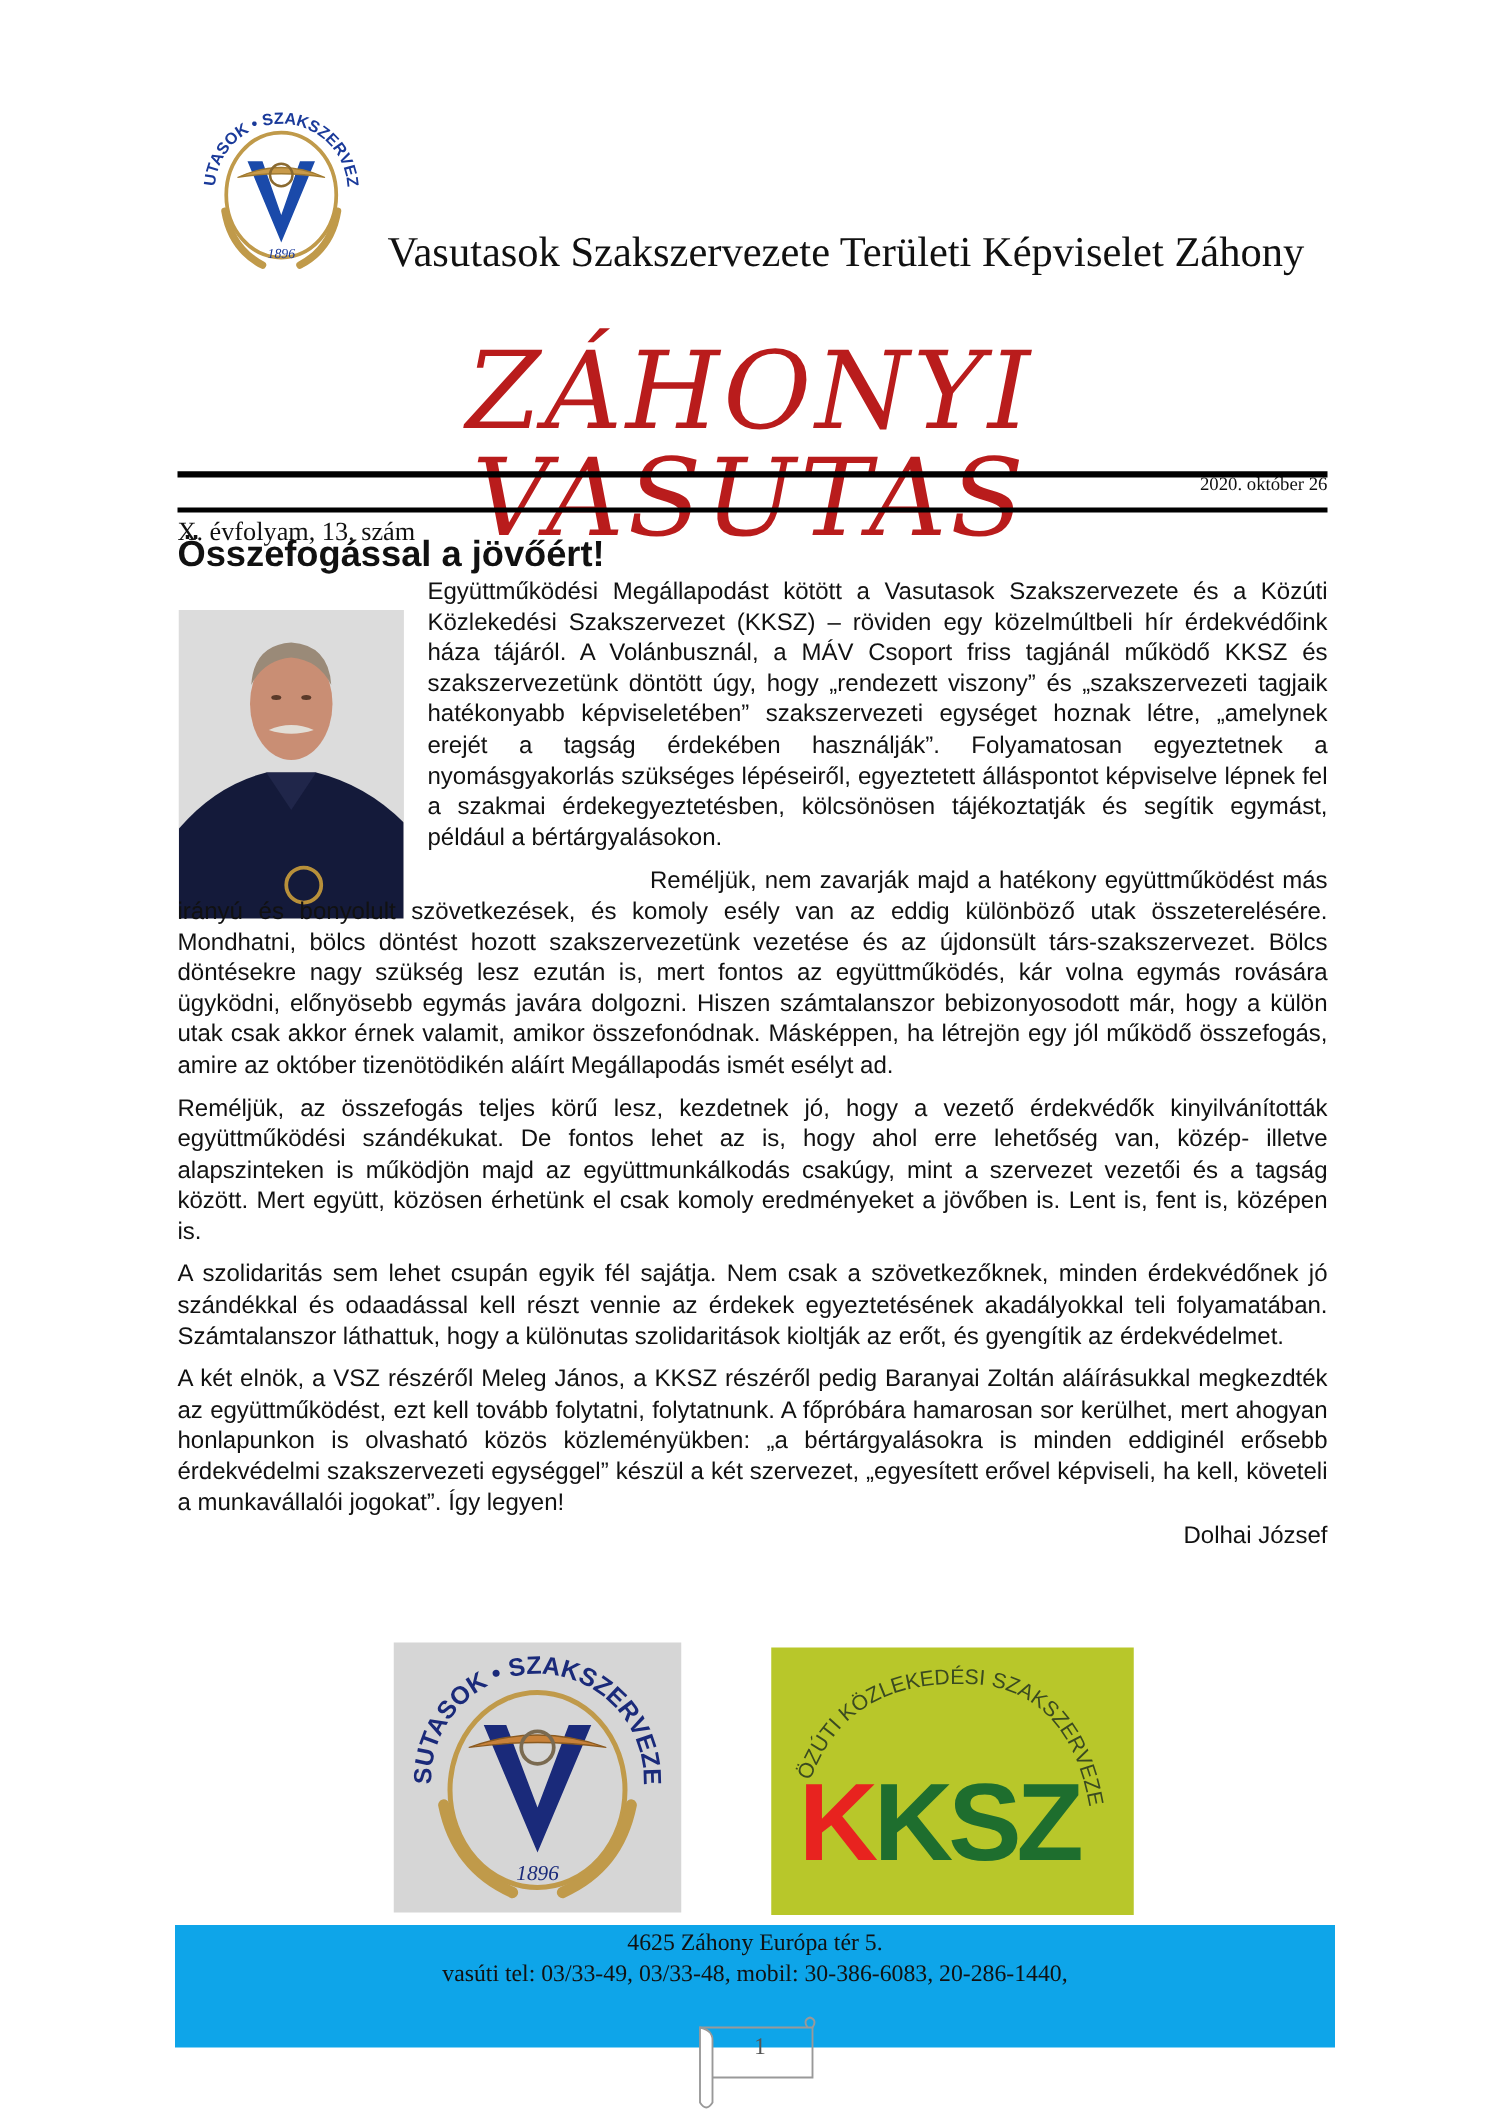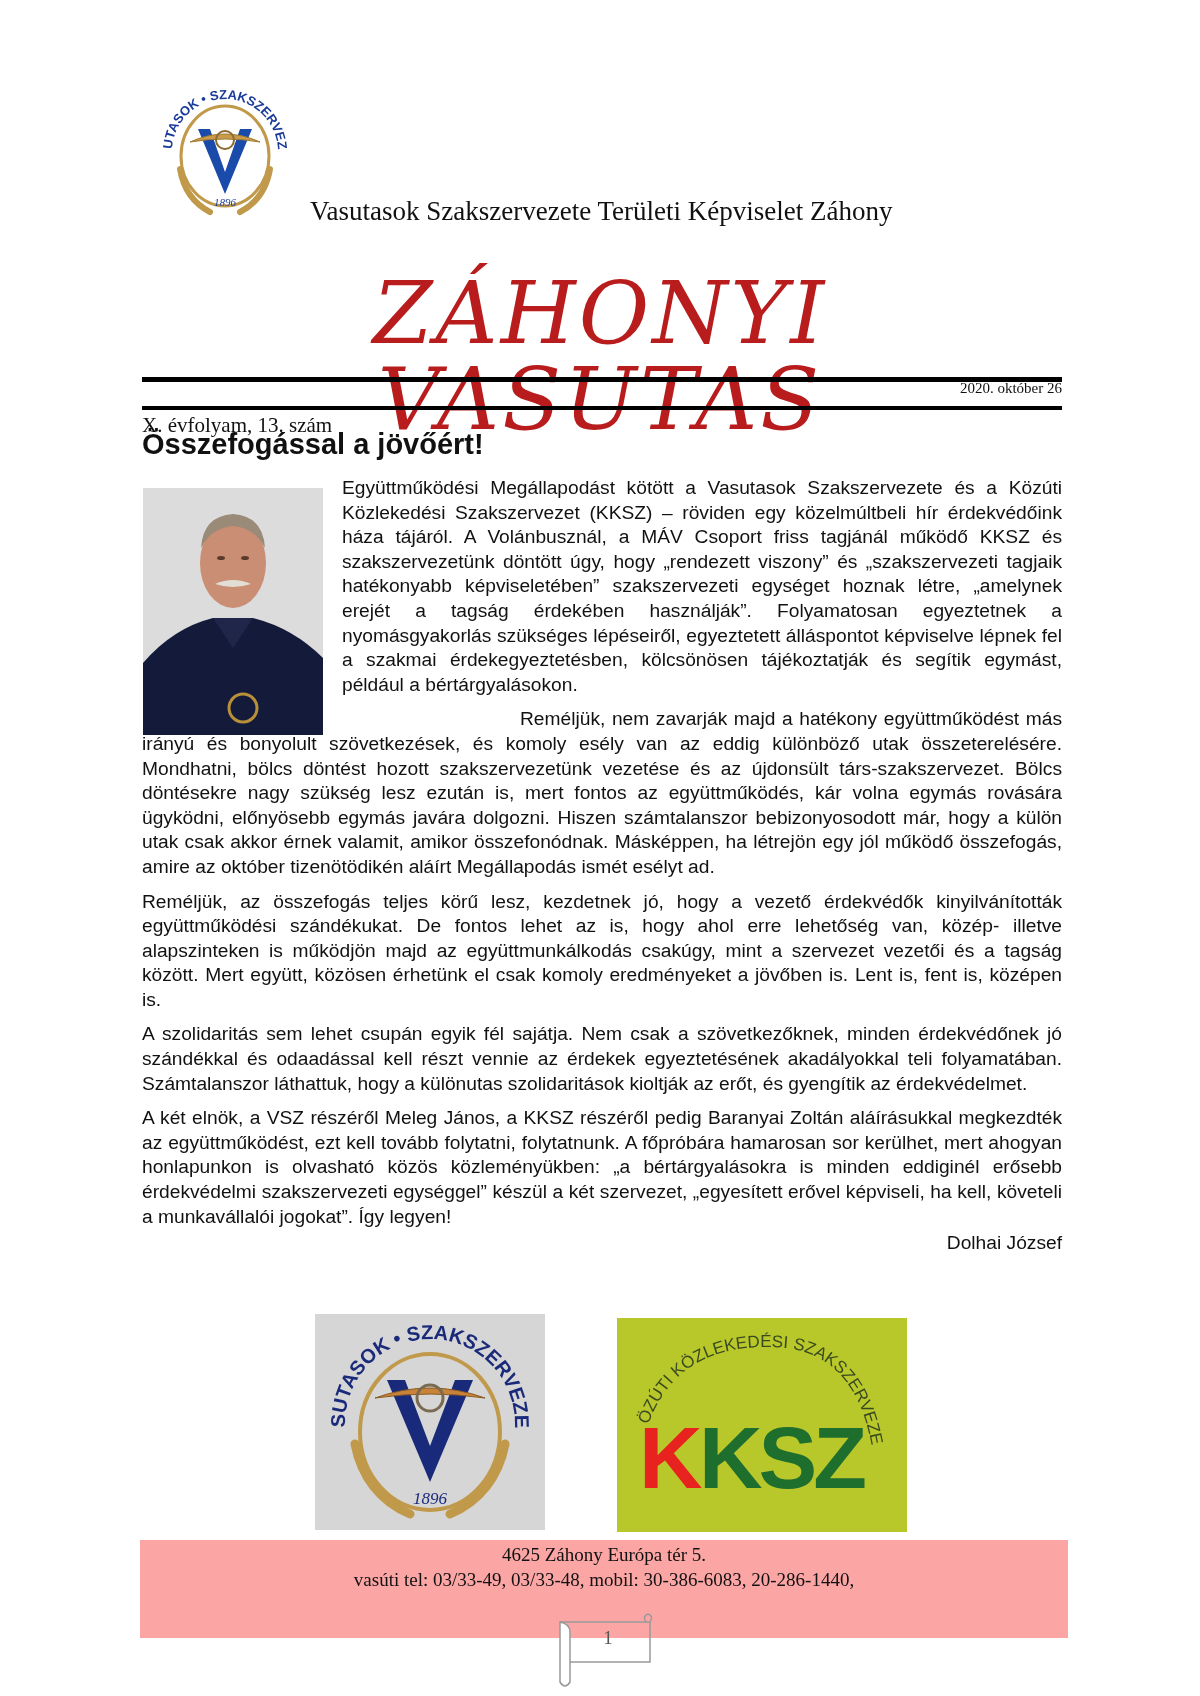--- a/index.html
+++ b/index.html
@@ -1,34 +1,34 @@
 <!DOCTYPE html>
 <html><head>
 <meta charset="utf-8">
 <style>
   html, body { margin: 0; padding: 0; background: #ffffff; }
   body { width: 1200px; height: 1696px; position: relative; overflow: hidden; font-family: "Liberation Sans", sans-serif; color: #111; }
   .abs { position: absolute; }
   .logo-top { left: 150px; top: 74px; width: 150px; height: 150px; }
-  .org-line { left: 310px; top: 196px; width: 710px; font-family: "Liberation Serif", serif; font-size: 27px; color: #111; white-space: nowrap; }
+  .org-line { left: 310px; top: 184px; width: 710px; text-align: right; font-family: "Liberation Serif", serif; font-size: 34px; color: #111; white-space: nowrap; }
   .masthead { left: 140px; top: 270px; width: 920px; text-align: center; font-family: "DejaVu Serif", "Liberation Serif", serif; font-style: italic; font-size: 86px; color: #b91c1c; letter-spacing: 3px; line-height: 1; }
   .rule { left: 142px; width: 920px; background: #000; }
   .rule.r1 { top: 377px; height: 5px; }
   .rule.r2 { top: 406px; height: 4px; }
   .issue-left { left: 142px; top: 380px; font-family: "Liberation Serif", serif; font-size: 21px; margin-top: 33px; }
   .issue-right { right: 138px; top: 380px; font-family: "Liberation Serif", serif; font-size: 15px; }
   .headline { left: 142px; top: 428px; font-family: "Liberation Sans", sans-serif; font-weight: bold; font-size: 29px; }
   .photo { left: 143px; top: 488px; width: 180px; height: 247px; background: #d9d9d9; overflow: hidden; }
-  .article { left: 142px; top: 476px; width: 920px; font-size: 19.2px; line-height: 24.6px; text-align: justify; }
+  .article { left: 142px; top: 462px; width: 920px; font-size: 19.2px; line-height: 24.6px; text-align: justify; }
   .article p { margin: 0 0 10px 0; }
   .article .float-spacer { float: left; width: 200px; height: 250px; }
   .signature { text-align: right; margin-top: 2px; }
   .logo-vsz { left: 315px; top: 1314px; width: 230px; height: 216px; background: #d6d6d6; }
   .logo-kksz { left: 617px; top: 1318px; width: 290px; height: 214px; background: #b8c72a; }
-  .footer-band { left: 140px; top: 1540px; width: 928px; height: 98px; background: #fca5a5; font-family: "Liberation Serif", serif; font-size: 19px; text-align: center; line-height: 25px; padding-top: 2px; box-sizing: border-box; }
+  .footer-band { left: 140px; top: 1540px; width: 928px; height: 98px; background: #0ea5e9; font-family: "Liberation Serif", serif; font-size: 19px; text-align: center; line-height: 25px; padding-top: 2px; box-sizing: border-box; }
   .footer-band a { color: #1a1a7a; text-decoration: underline; }
   .page-scroll { left: 550px; top: 1612px; width: 110px; height: 80px; }
   .page-num { left: 598px; top: 1627px; width: 20px; text-align: center; font-family: "Liberation Serif", serif; font-size: 19px; color: #555; }
 </style>
 </head>
 <body>
 
 <div class="abs logo-top">
   <svg width="150" height="150" viewBox="0 0 150 150">
     <defs>

